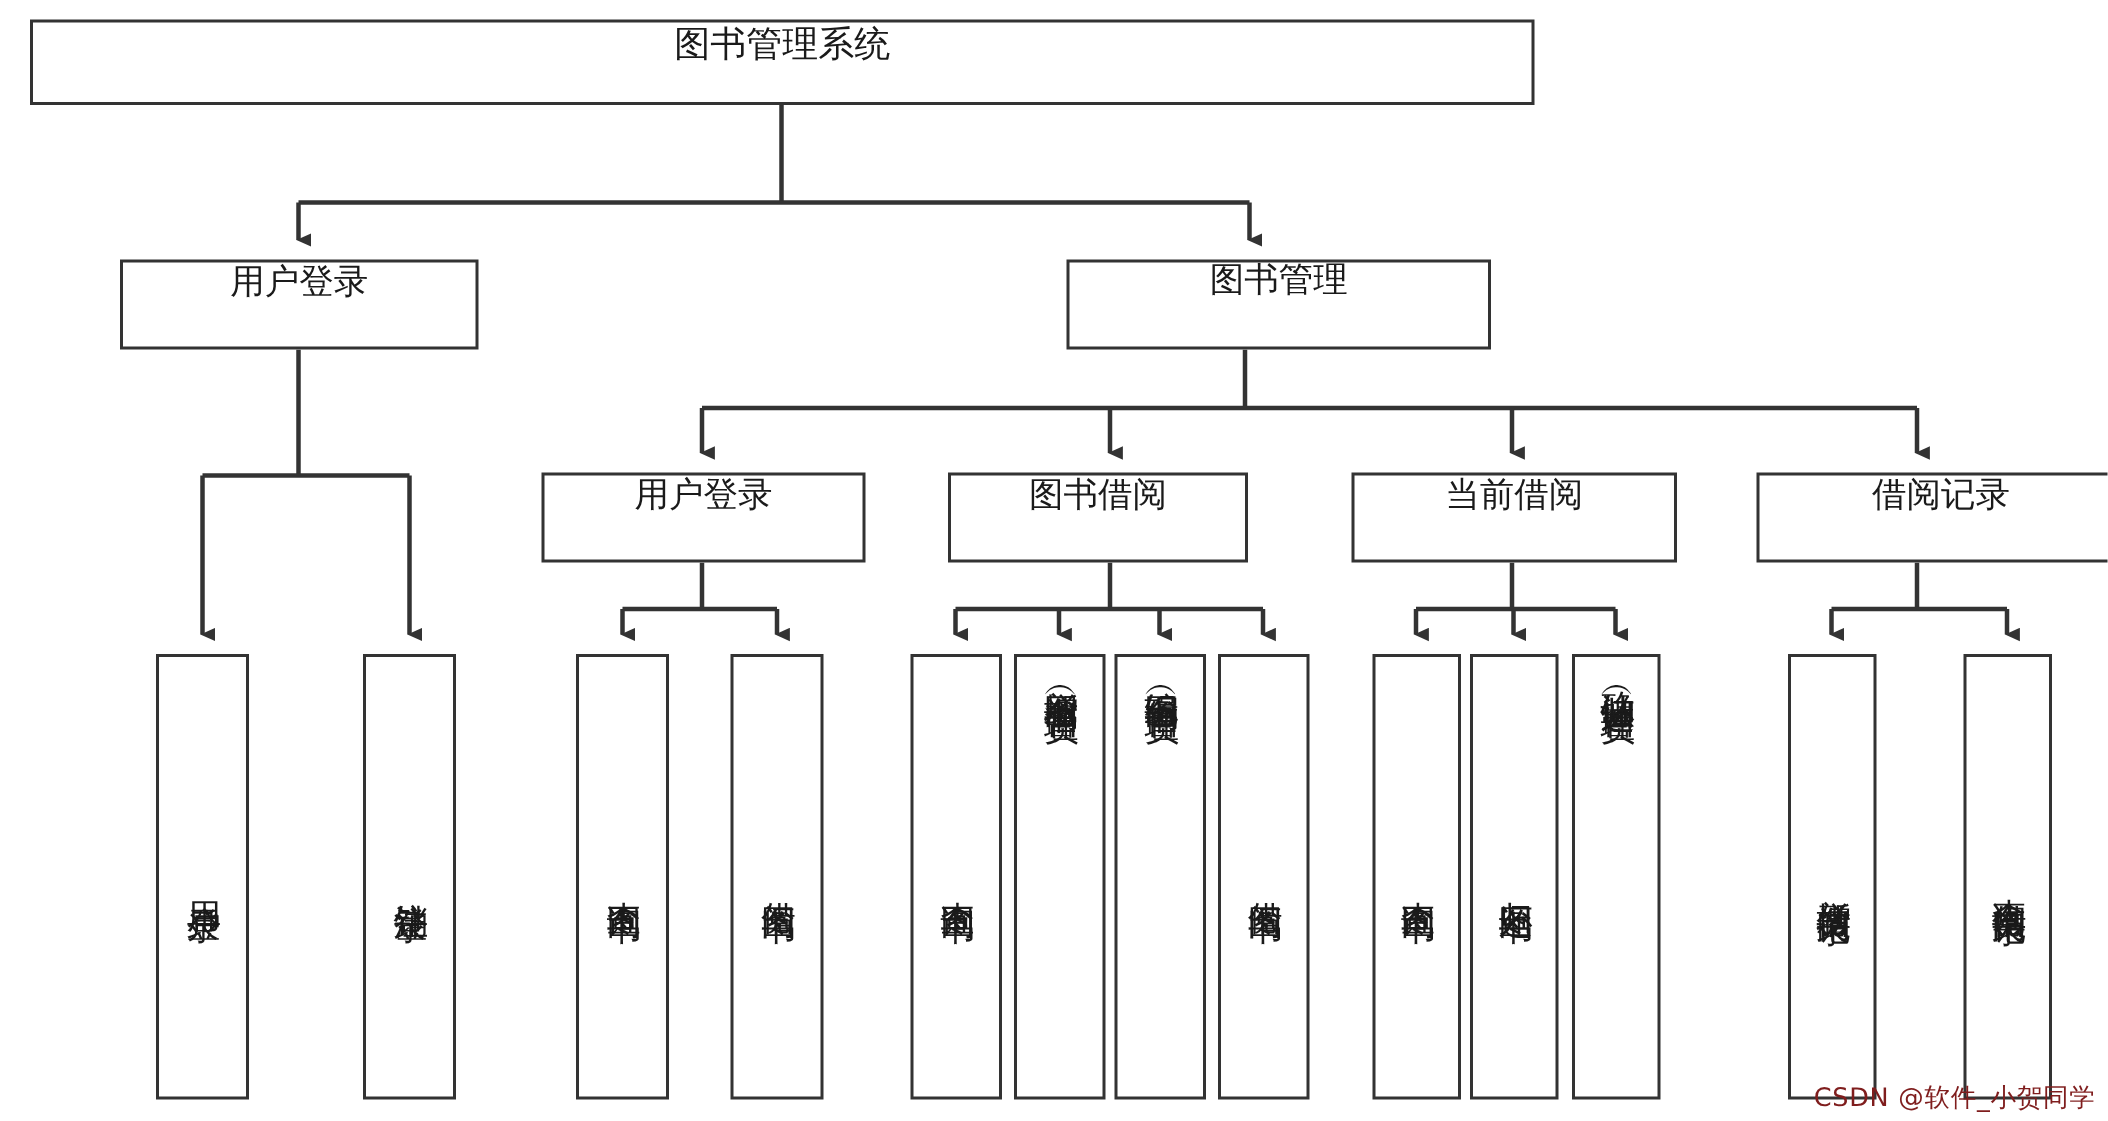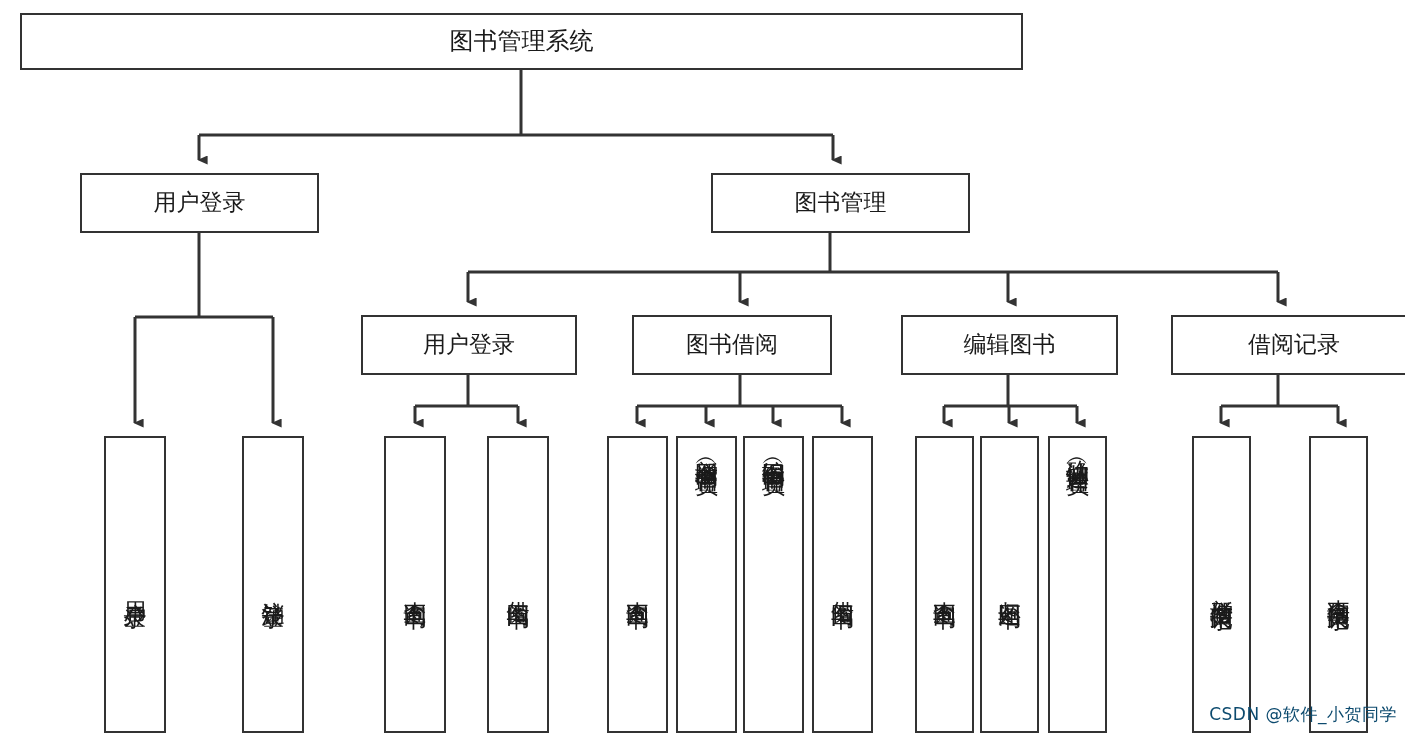--- a/index.html
+++ b/index.html
@@ -25,21 +25,21 @@
     top: 0;
     width: 1405px;
     height: 747px;
   }
   .node {
     position: absolute;
     box-sizing: border-box;
     background: #ffffff;
     border: 2px solid #333333;
     display: flex;
-    align-items: center;
+    align-items: flex-start;
     justify-content: center;
     overflow: hidden;
   }
   .node .node-label {
     color: #1a1a1a;
     text-align: center;
     line-height: 1.18;
     white-space: pre;
   }
   .node.horizontal .node-label {
@@ -60,23 +60,23 @@
   }
   .node.vertical.centered {
     align-items: center;
   }
   .node.root .node-label {
     font-size: 24px;
   }
   .watermark {
     position: absolute;
     right: 8px;
-    bottom: 21px;
+    bottom: 4px;
     font-size: 17px;
-    color: #0c4a6e;
+    color: #7f1d1d;
     letter-spacing: 0.5px;
     white-space: nowrap;
     pointer-events: none;
   }
 </style>
 </head>
 <body>
 
 <div id="diagram-root">
 
@@ -131,34 +131,34 @@
   </svg>
 
   <div class="node horizontal root" style="left:20px; top:13px; width:1003px; height:57px;">
     <span class="node-label">图书管理系统</span>
   </div>
 
   <div class="node horizontal" style="left:80px; top:173px; width:239px; height:60px;">
     <span class="node-label">用户登录</span>
   </div>
 
-  <div class="node horizontal" style="left:711px; top:173px; width:259px; height:60px;">
+  <div class="node horizontal" style="left:711px; top:173px; width:283px; height:60px;font-family:Liberation Mono, monospace;">
     <span class="node-label">图书管理</span>
   </div>
 
   <div class="node horizontal" style="left:361px; top:315px; width:216px; height:60px;">
     <span class="node-label">用户登录</span>
   </div>
 
   <div class="node horizontal" style="left:632px; top:315px; width:200px; height:60px;">
     <span class="node-label">图书借阅</span>
   </div>
 
   <div class="node horizontal" style="left:901px; top:315px; width:217px; height:60px;">
-    <span class="node-label">编辑图书</span>
+    <span class="node-label">当前借阅</span>
   </div>
 
   <div class="node horizontal" style="left:1171px; top:315px; width:246px; height:60px;">
     <span class="node-label">借阅记录</span>
   </div>
 
   <div class="node vertical centered" style="left:104px; top:436px; width:62px; height:297px;">
     <span class="node-label">用户登录</span>
   </div>
 

